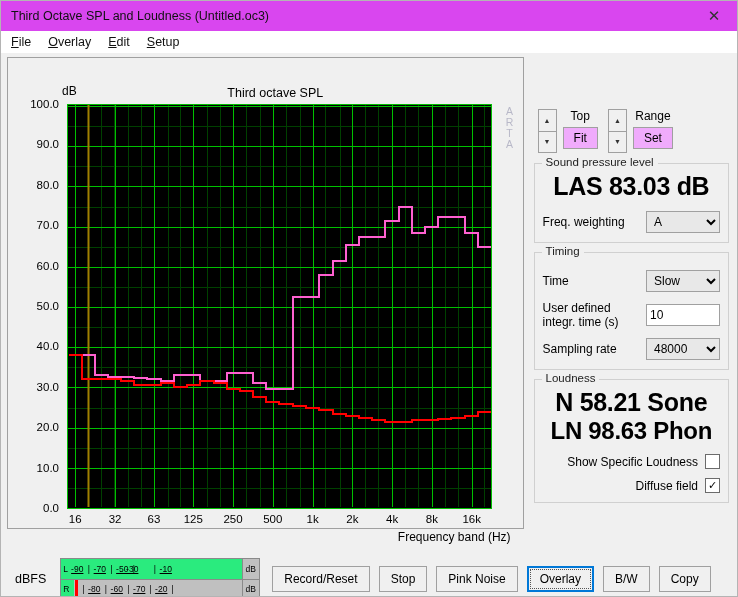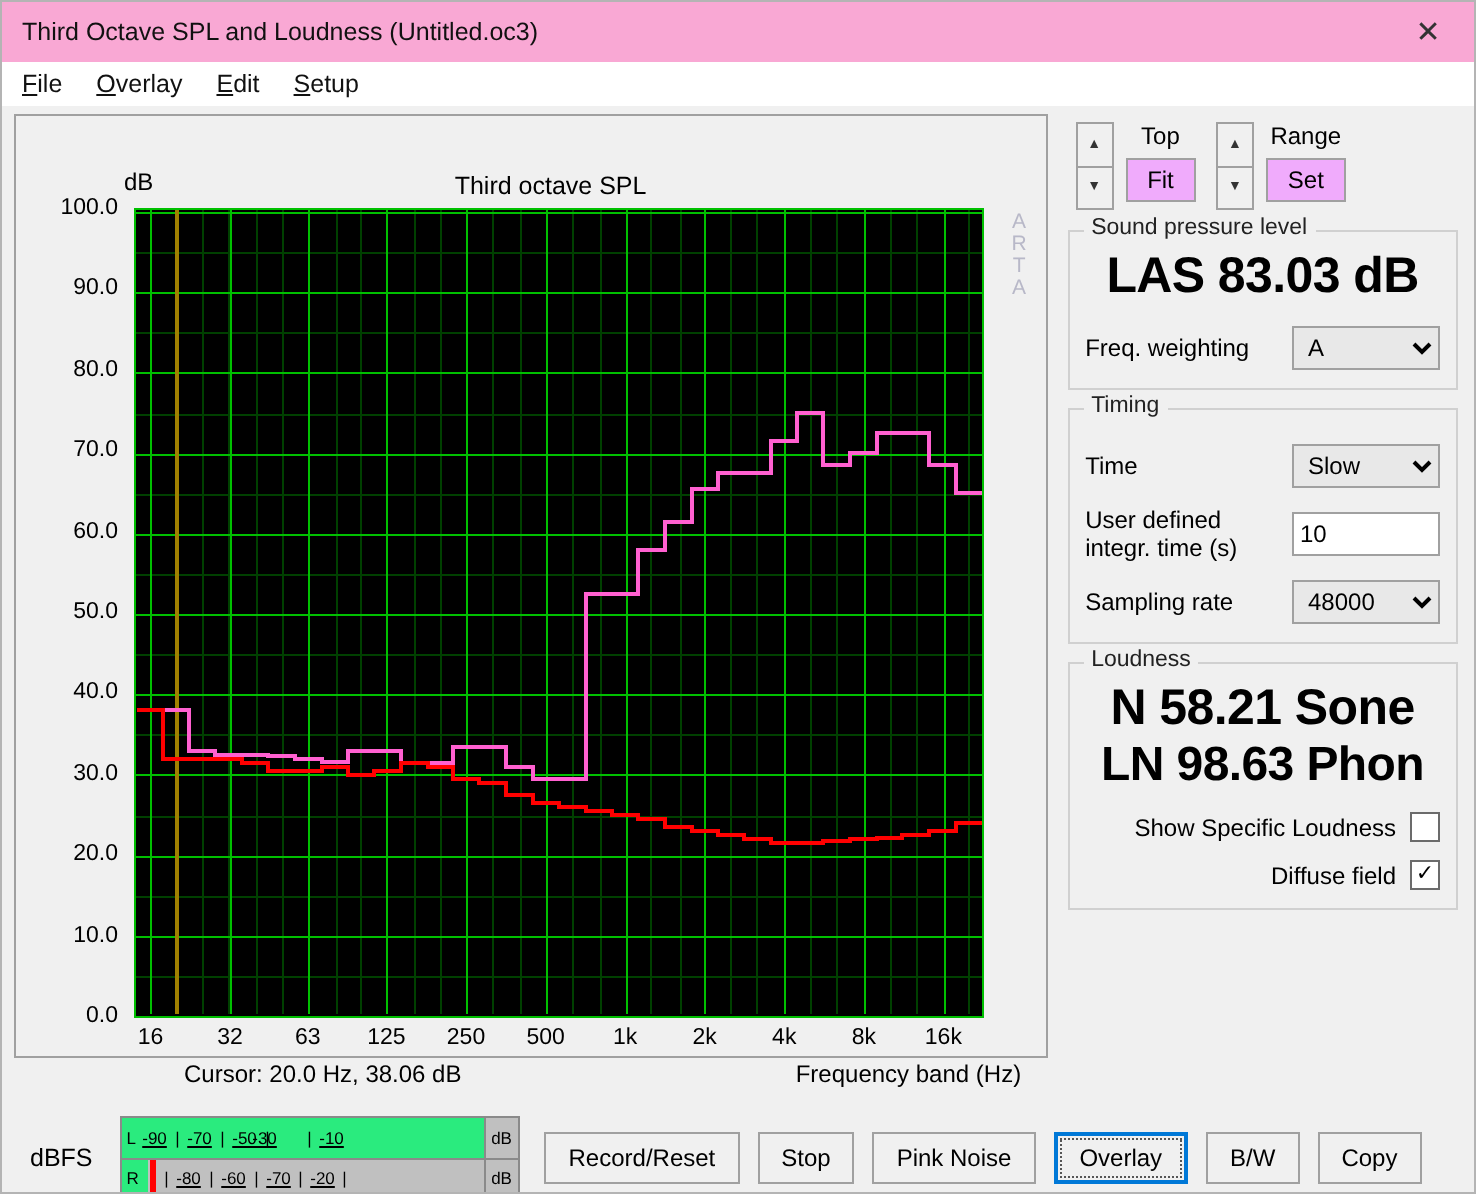--- a/index.html
+++ b/index.html
@@ -7,21 +7,21 @@
   body {
     width:738px; height:597px;
     background:#f0f0f0;
     font-family:"Liberation Sans", sans-serif;
     font-size:12px; color:#000;
     overflow:hidden;
     border:1px solid #b4b4b4;
   }
   
   .titlebar {
-    height:30px; background:#f9a8d4;
+    height:30px; background:#d946ef;
     display:flex; align-items:center;
     padding-left:10px;
   }
   .titlebar .caption { font-size:12.5px; color:#111; flex:1; }
   .closebtn {
     width:46px; height:30px; display:flex;
     align-items:center; justify-content:center;
     font-size:15px; color:#333; cursor:pointer;
   }
   
@@ -87,21 +87,21 @@
     position:absolute; left:84px; top:472px;
     font-size:12px; color:#000; white-space:nowrap;
   }
   .xaxislabel {
     position:absolute; right:12px; top:472px;
     font-size:12px; color:#000;
   }
   
   .side {
     width:200px; margin-left:8px;
-    display:flex; flex-direction:column;
+    display:flex; flex-direction:column;margin-top:48px;
   }
   .spinrow { display:flex; gap:10px; margin:4px 0 10px 6px; }
   .spingrp { display:flex; align-items:flex-start; gap:6px; }
   .spinner {
     width:19px; height:44px;
     display:flex; flex-direction:column;
   }
   .spinner .sb {
     flex:1; border:1px solid #a0a0a0; background:#f0f0f0;
     display:flex; align-items:center; justify-content:center;
@@ -329,21 +329,20 @@
         <div class="xtick" style="left: 404.69px;">16k</div>
       </div>
 
     <div class="arta">
       <div>A</div>
       <div>R</div>
       <div>T</div>
       <div>A</div>
     </div>
 
-    <div class="cursortext">Cursor:   20.0 Hz, 38.06 dB</div>
     <div class="xaxislabel">Frequency band (Hz)</div>
   </div>
 
   <div class="side">
 
     <div class="spinrow">
       <div class="spingrp">
         <div class="spinner">
           <div class="sb">▲</div>
           <div class="sb">▼</div>

